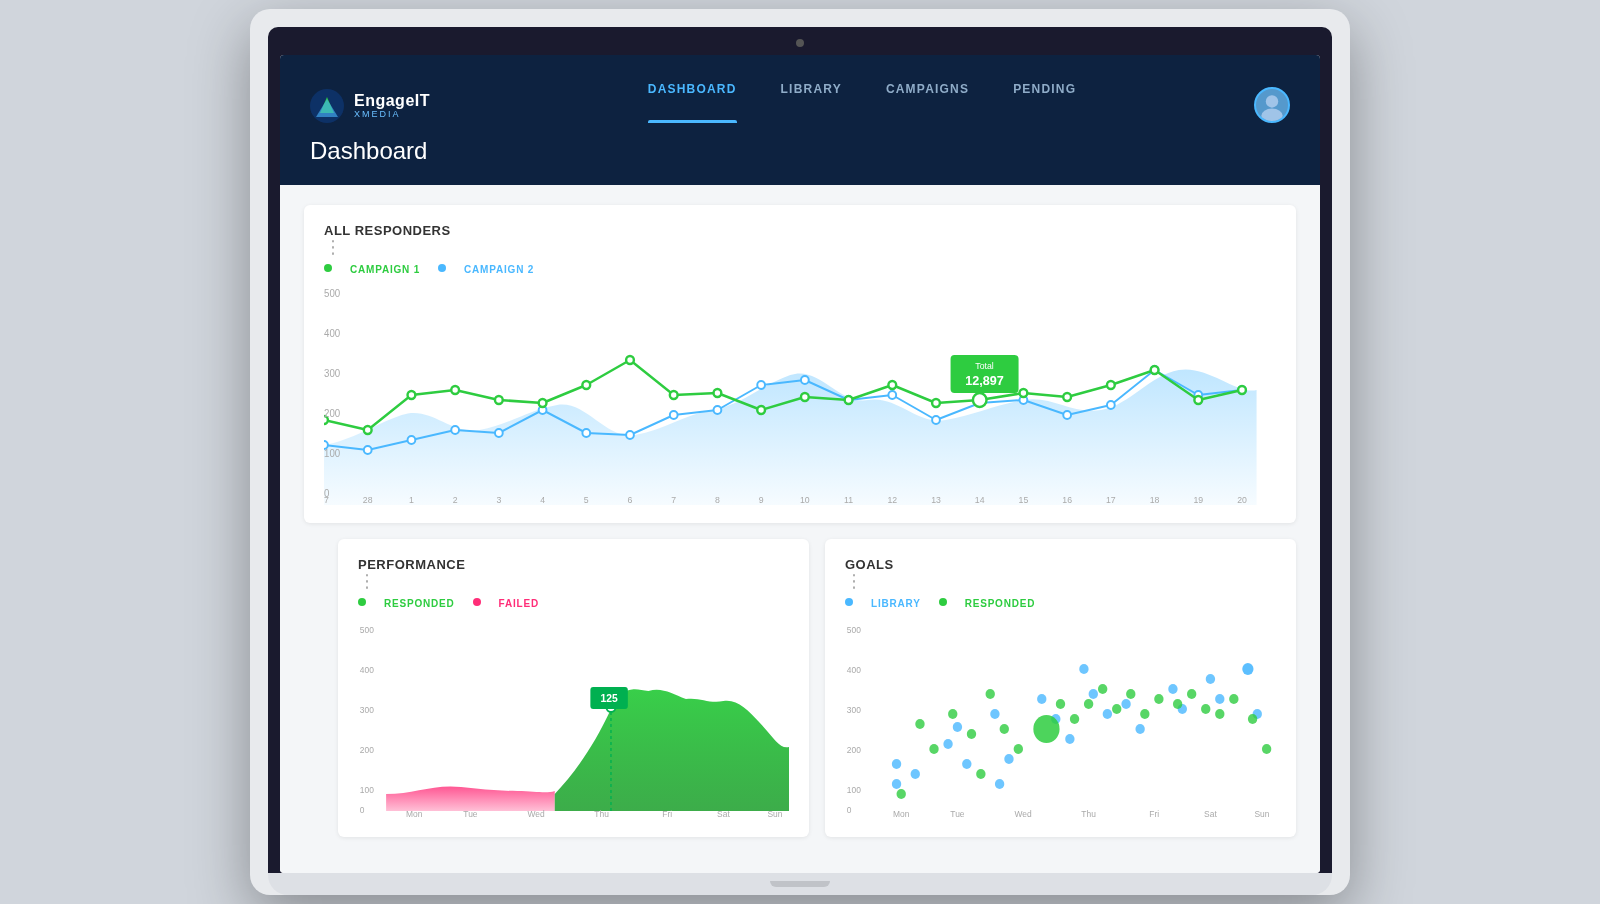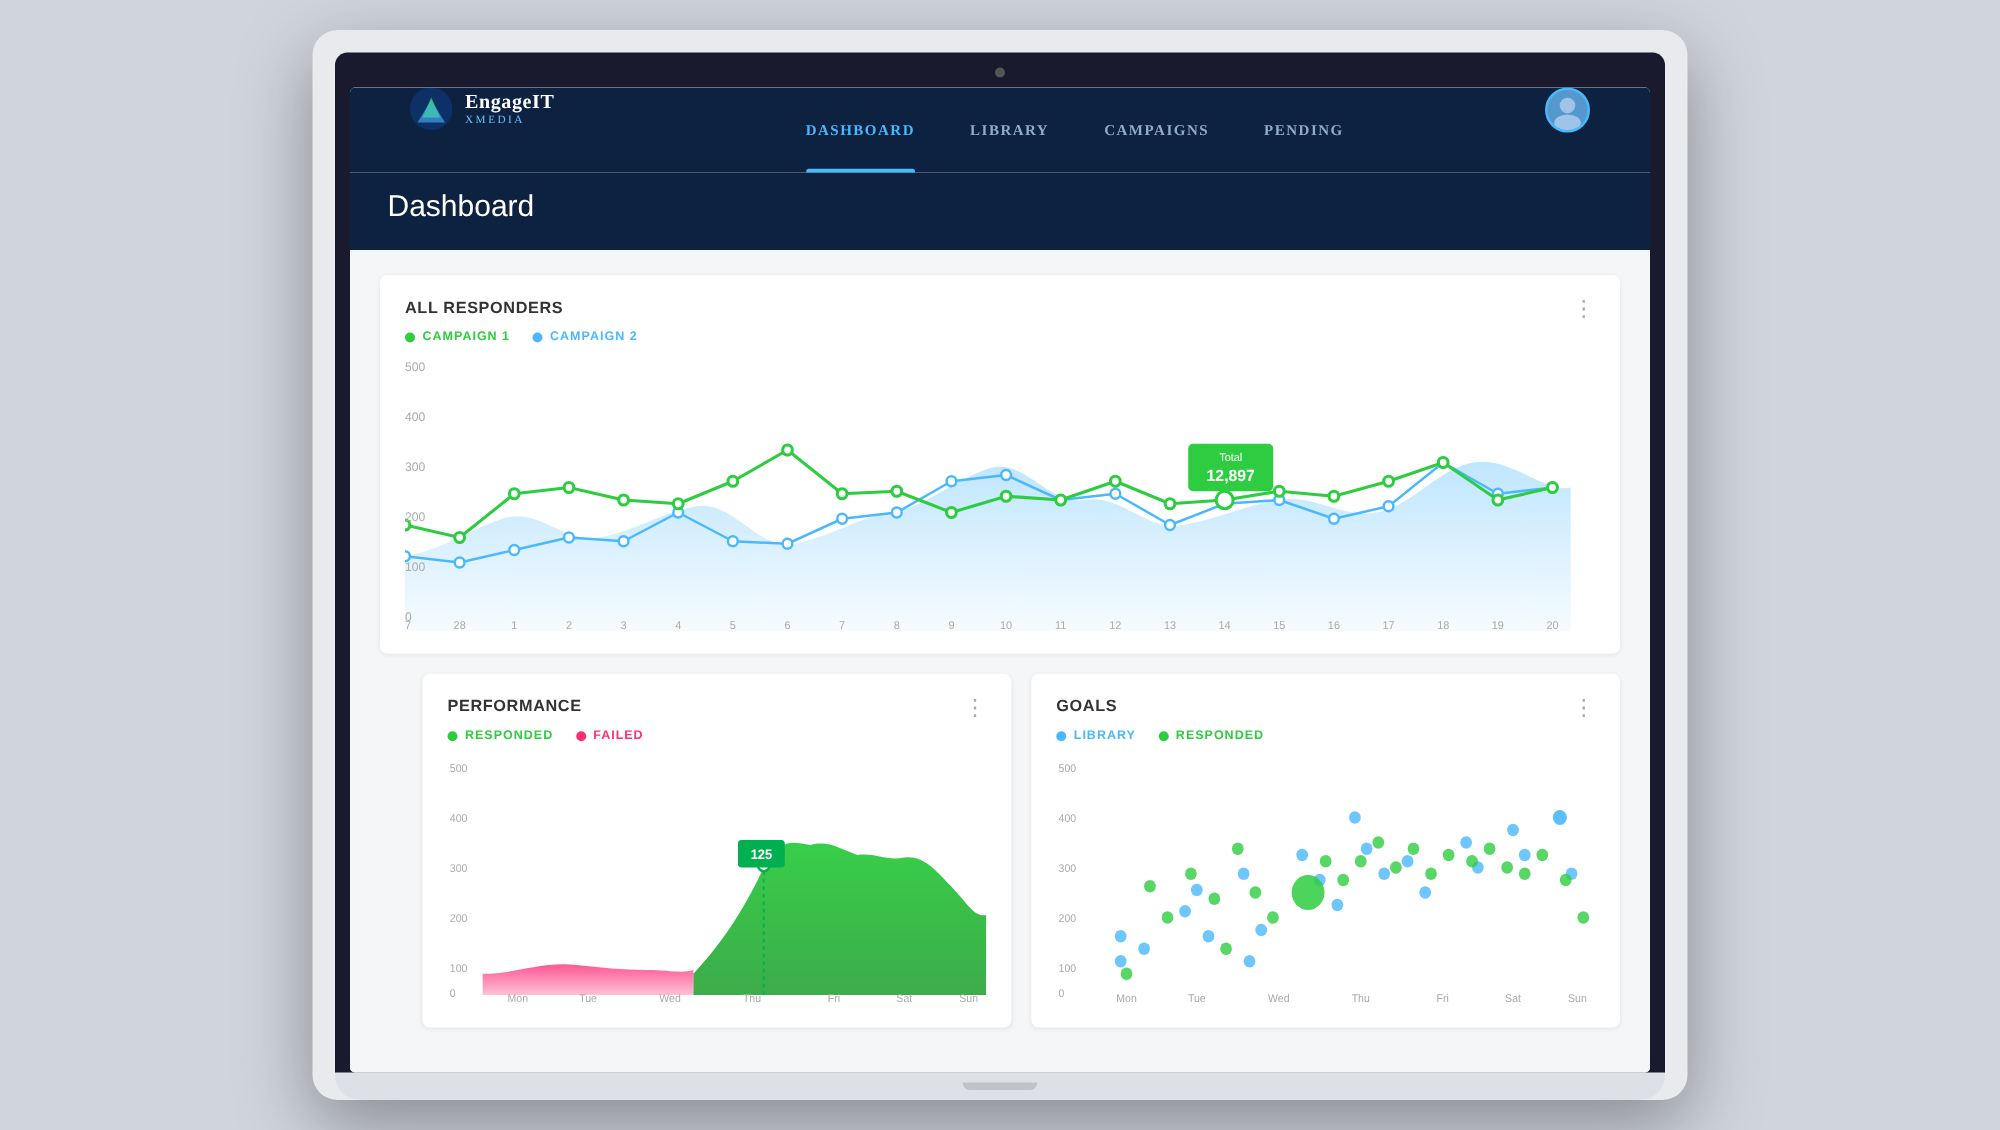--- a/index.html
+++ b/index.html
@@ -49,24 +49,23 @@
       width: 60px;
       height: 6px;
       background: #c0c3c8;
       border-radius: 0 0 6px 6px;
     }
 
     
     .app-header {
       background: #0d2240;
       display: flex;
-      align-items: flex-start;
-      padding: 0 48px;
+      align-items: flex-end;
+      padding: 0 30px;
       height: 68px;
-      font-family: Liberation Serif, serif;
     }
     .logo-area {
       display: flex;
       align-items: center;
       gap: 10px;
       margin-right: 40px;
     }
     .logo-icon {
       width: 34px;
       height: 34px;
@@ -155,42 +154,43 @@
       border-radius: 6px;
       padding: 18px 20px;
       box-shadow: 0 1px 4px rgba(0,0,0,0.08);
       margin-bottom: 16px;
     }
     .card-header {
       display: flex;
       justify-content: space-between;
       align-items: flex-start;
       margin-bottom: 8px;
+      flex-direction: column;
     }
     .card-title {
       font-size: 13px;
       font-weight: 700;
       color: #333;
       letter-spacing: 0.5px;
     }
     .card-menu {
       color: #aaa;
       font-size: 18px;
       cursor: pointer;
       line-height: 1;
     }
     .legend {
       display: flex;
       gap: 18px;
       margin-bottom: 10px;
     }
     .legend-item {
       display: flex;
-      align-items: center;
-      gap: 6px;
+      align-items: flex-start;
+      gap: 18px;
       font-size: 10px;
       font-weight: 700;
       letter-spacing: 0.8px;
       cursor: pointer;
     }
     .legend-dot {
       width: 8px;
       height: 8px;
       border-radius: 50%;
     }

